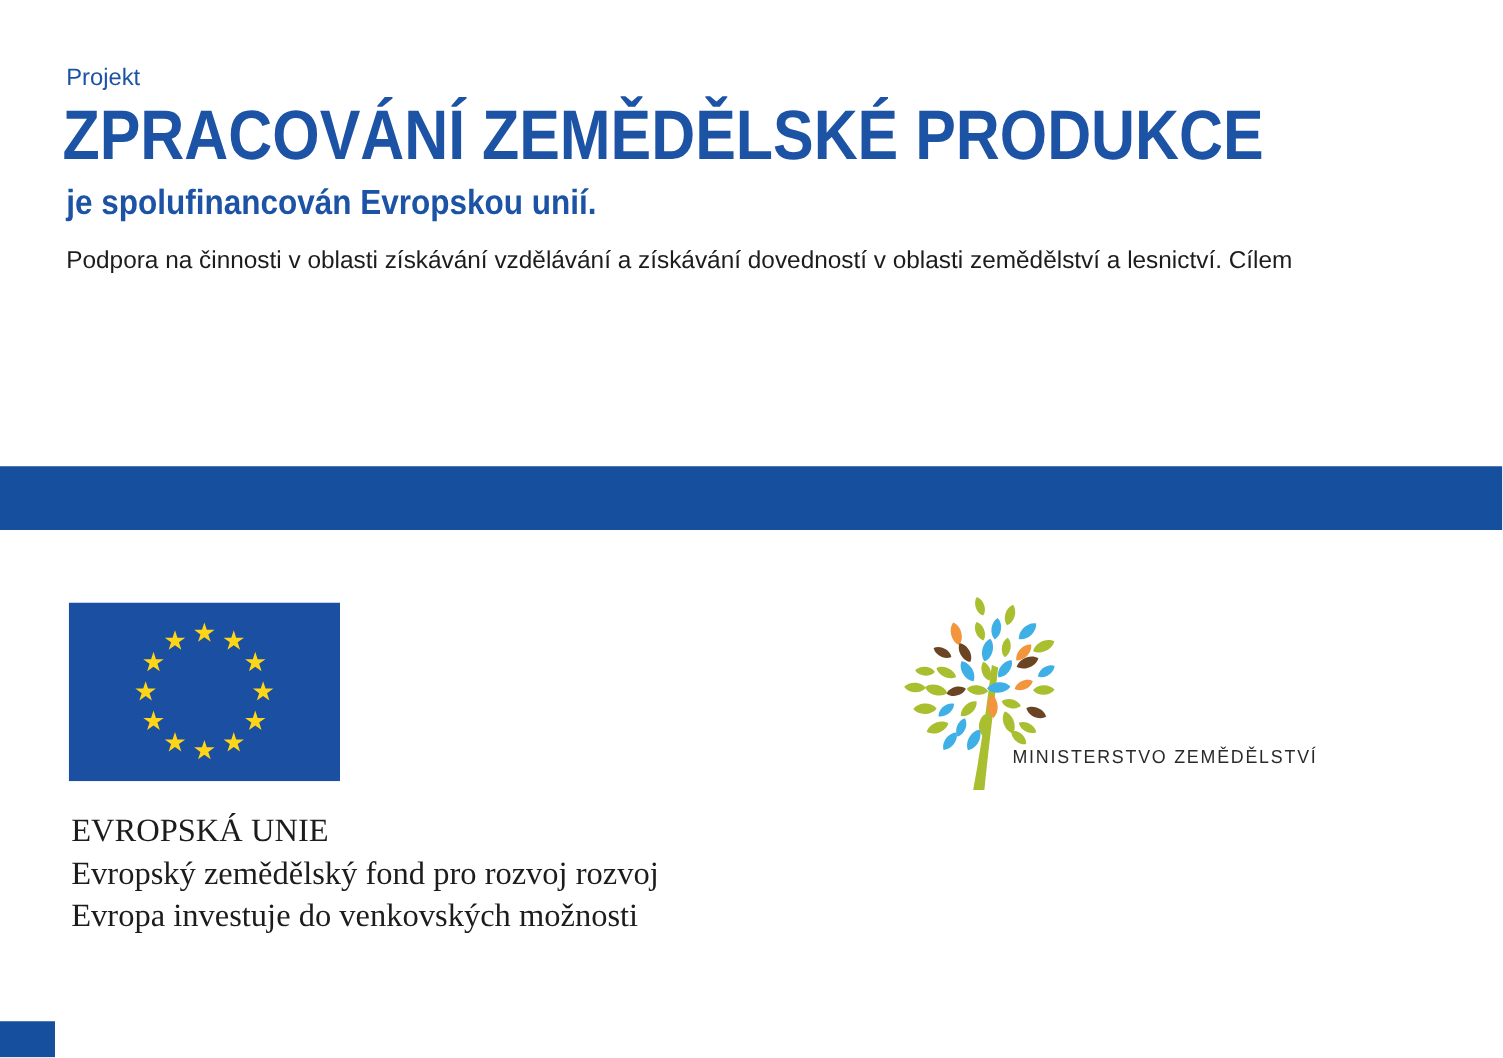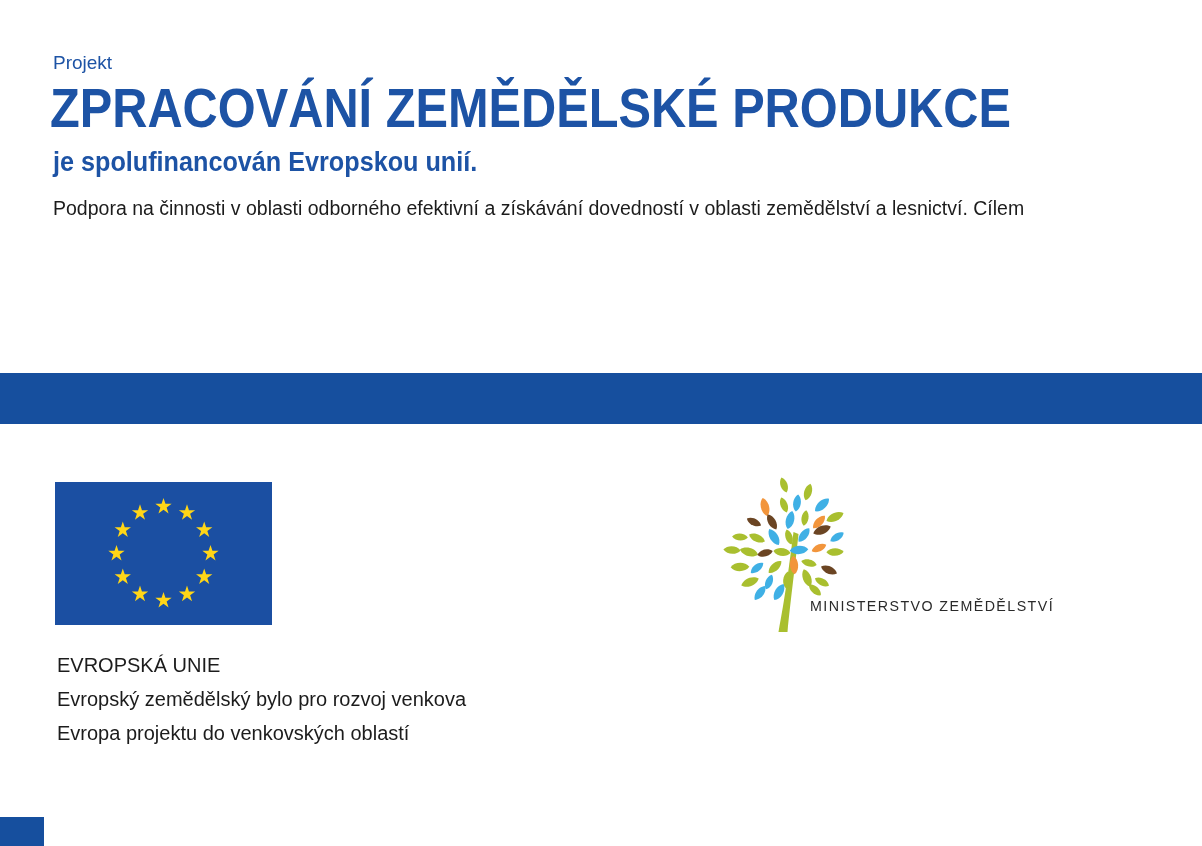--- a/index.html
+++ b/index.html
@@ -24,22 +24,22 @@
   .intro{
     position:absolute;left:53px;top:193px;font-size:19.5px;line-height:31px;
     color:#1c1c1c;white-space:nowrap;
   }
   .band{
     position:absolute;left:0;top:373px;width:1202px;height:51px;
     background:var(--band);
   }
   .eu-flag{position:absolute;left:55px;top:482px;width:217px;height:143px;display:block;}
   .eu-text{
-    position:absolute;left:57px;top:648px;font-size:20px;line-height:34px;
-    color:#1c1c1c;white-space:nowrap;
+    position:absolute;left:57px;top:648px;font-size:26px;line-height:34px;
+    color:#1c1c1c;white-space:nowrap;font-family:Liberation Serif, serif;
   }
   .tree{position:absolute;left:722px;top:475px;width:140px;height:165px;display:block;}
   .wordmark{
     position:absolute;left:810px;top:597px;font-size:15px;letter-spacing:1.5px;
     color:#2a2a2a;white-space:nowrap;transform:scaleX(0.95);transform-origin:left center;
   }
   .corner-square{
     position:absolute;left:0;bottom:0;width:44px;height:29px;background:var(--band);
   }
 </style>
@@ -48,21 +48,21 @@
 
 <div class="page" style="--accent: #1d53a5; --band: #164f9e;">
 
   <div class="kicker">Projekt</div>
 
   <div class="title">ZPRACOVÁNÍ ZEMĚDĚLSKÉ PRODUKCE</div>
 
   <div class="subtitle">je spolufinancován Evropskou unií.</div>
 
   <div class="intro">
-    <div>Podpora na činnosti v oblasti odborného efektivní a získávání dovedností v oblasti zemědělství a lesnictví. Cílem</div>
+    <div>Podpora na činnosti v oblasti získávání vzdělávání a získávání dovedností v oblasti zemědělství a lesnictví. Cílem</div>
   </div>
 
   <div class="band"></div>
 
   <svg class="eu-flag" viewBox="0 0 217 143" xmlns="http://www.w3.org/2000/svg">
     <rect x="0" y="0" width="217" height="143" fill="#1b4fa2"></rect>
     <g id="eu-stars">
         <polygon points="108.50,15.90 110.44,21.83 116.68,21.84 111.64,25.52 113.55,31.46 108.50,27.80 103.45,31.46 105.36,25.52 100.32,21.84 106.56,21.83" fill="#ffd617"></polygon>
         <polygon points="132.00,22.20 133.94,28.13 140.18,28.14 135.14,31.82 137.05,37.75 132.00,34.10 126.95,37.75 128.86,31.82 123.82,28.14 130.06,28.13" fill="#ffd617"></polygon>
         <polygon points="149.20,39.40 151.14,45.33 157.38,45.34 152.34,49.02 154.26,54.96 149.20,51.30 144.15,54.96 146.06,49.02 141.02,45.34 147.26,45.33" fill="#ffd617"></polygon>
@@ -73,22 +73,22 @@
         <polygon points="85.00,103.60 86.94,109.53 93.18,109.55 88.14,113.22 90.05,119.16 85.00,115.50 79.95,119.16 81.86,113.22 76.82,109.55 83.06,109.53" fill="#ffd617"></polygon>
         <polygon points="67.80,86.40 69.74,92.33 75.98,92.34 70.94,96.02 72.85,101.96 67.80,98.30 62.74,101.96 64.66,96.02 59.62,92.34 65.86,92.33" fill="#ffd617"></polygon>
         <polygon points="61.50,62.90 63.44,68.83 69.68,68.84 64.64,72.52 66.55,78.46 61.50,74.80 56.45,78.46 58.36,72.52 53.32,68.84 59.56,68.83" fill="#ffd617"></polygon>
         <polygon points="67.80,39.40 69.74,45.33 75.98,45.34 70.94,49.02 72.85,54.96 67.80,51.30 62.74,54.96 64.66,49.02 59.62,45.34 65.86,45.33" fill="#ffd617"></polygon>
         <polygon points="85.00,22.20 86.94,28.13 93.18,28.14 88.14,31.82 90.05,37.75 85.00,34.10 79.95,37.75 81.86,31.82 76.82,28.14 83.06,28.13" fill="#ffd617"></polygon>
       </g>
   </svg>
 
   <div class="eu-text">
     <div>EVROPSKÁ UNIE</div>
-    <div>Evropský zemědělský bylo pro rozvoj venkova</div>
-    <div>Evropa projektu do venkovských oblastí</div>
+    <div>Evropský zemědělský fond pro rozvoj rozvoj</div>
+    <div>Evropa investuje do venkovských možnosti</div>
   </div>
 
   <svg class="tree" viewBox="0 0 140 165" xmlns="http://www.w3.org/2000/svg">
     <path id="trunk" d="M56.5 157 C63 122 66 100 71.5 57 L76.5 59 C72 101 68.5 126 65.5 157 Z" fill="#a9bf2f"></path>
     <g id="leaves">
         <path d="M-9 0 C-5 -5.3 5 -5.3 9 0 C5 5.3 -5 5.3 -9 0 Z" fill="#a9bf2f" transform="translate(62,10) rotate(-109.0) scale(0.88)"></path>
         <path d="M-9 0 C-5 -5.3 5 -5.3 9 0 C5 5.3 -5 5.3 -9 0 Z" fill="#a9bf2f" transform="translate(86,17) rotate(-73.6) scale(0.96)"></path>
         <path d="M-9 0 C-5 -5.3 5 -5.3 9 0 C5 5.3 -5 5.3 -9 0 Z" fill="#f2953c" transform="translate(43,32) rotate(-104.5) scale(1.04)"></path>
         <path d="M-9 0 C-5 -5.3 5 -5.3 9 0 C5 5.3 -5 5.3 -9 0 Z" fill="#a9bf2f" transform="translate(62,30) rotate(-111.1) scale(0.88)"></path>
         <path d="M-9 0 C-5 -5.3 5 -5.3 9 0 C5 5.3 -5 5.3 -9 0 Z" fill="#3fb0e5" transform="translate(75,28) rotate(-82.0) scale(0.96)"></path>

